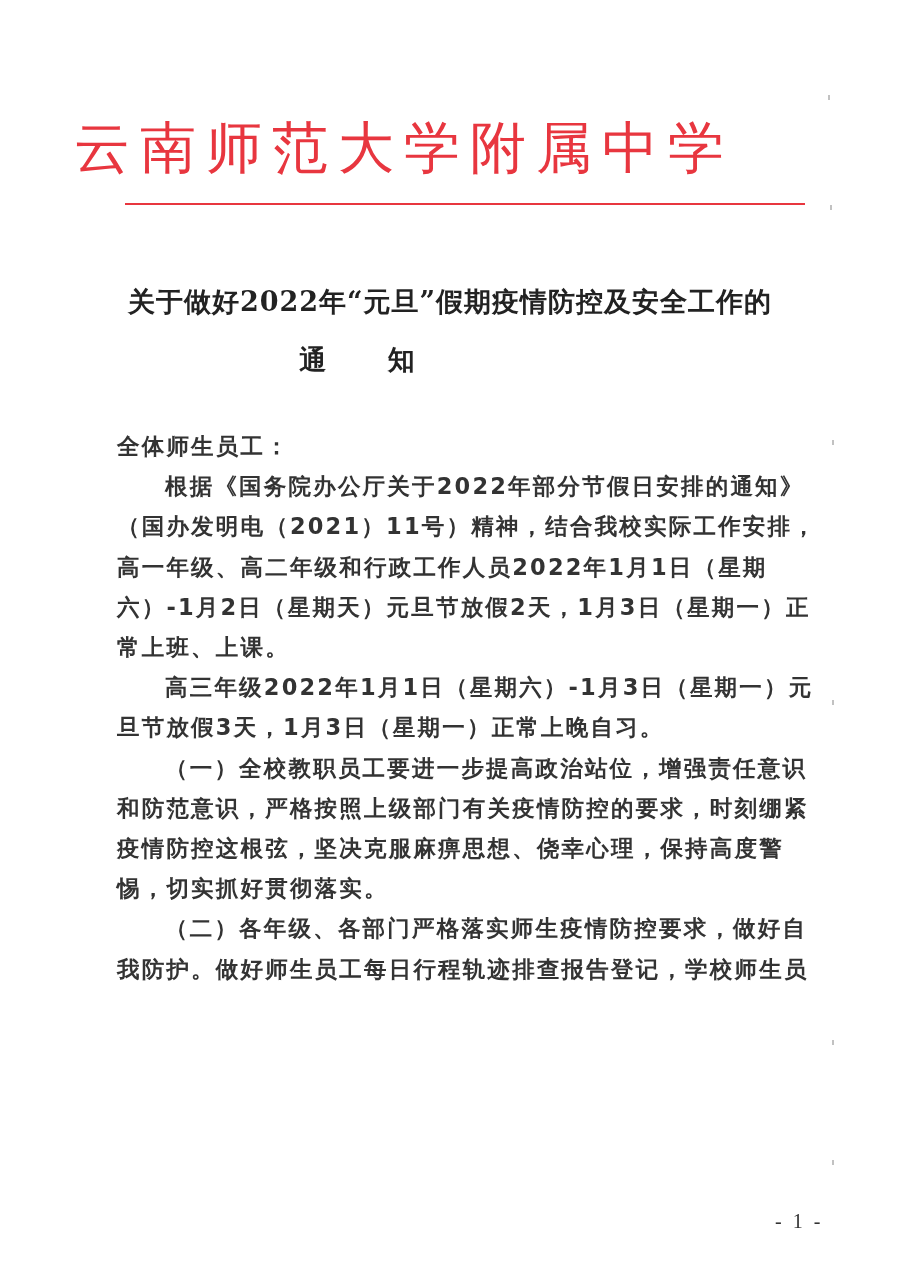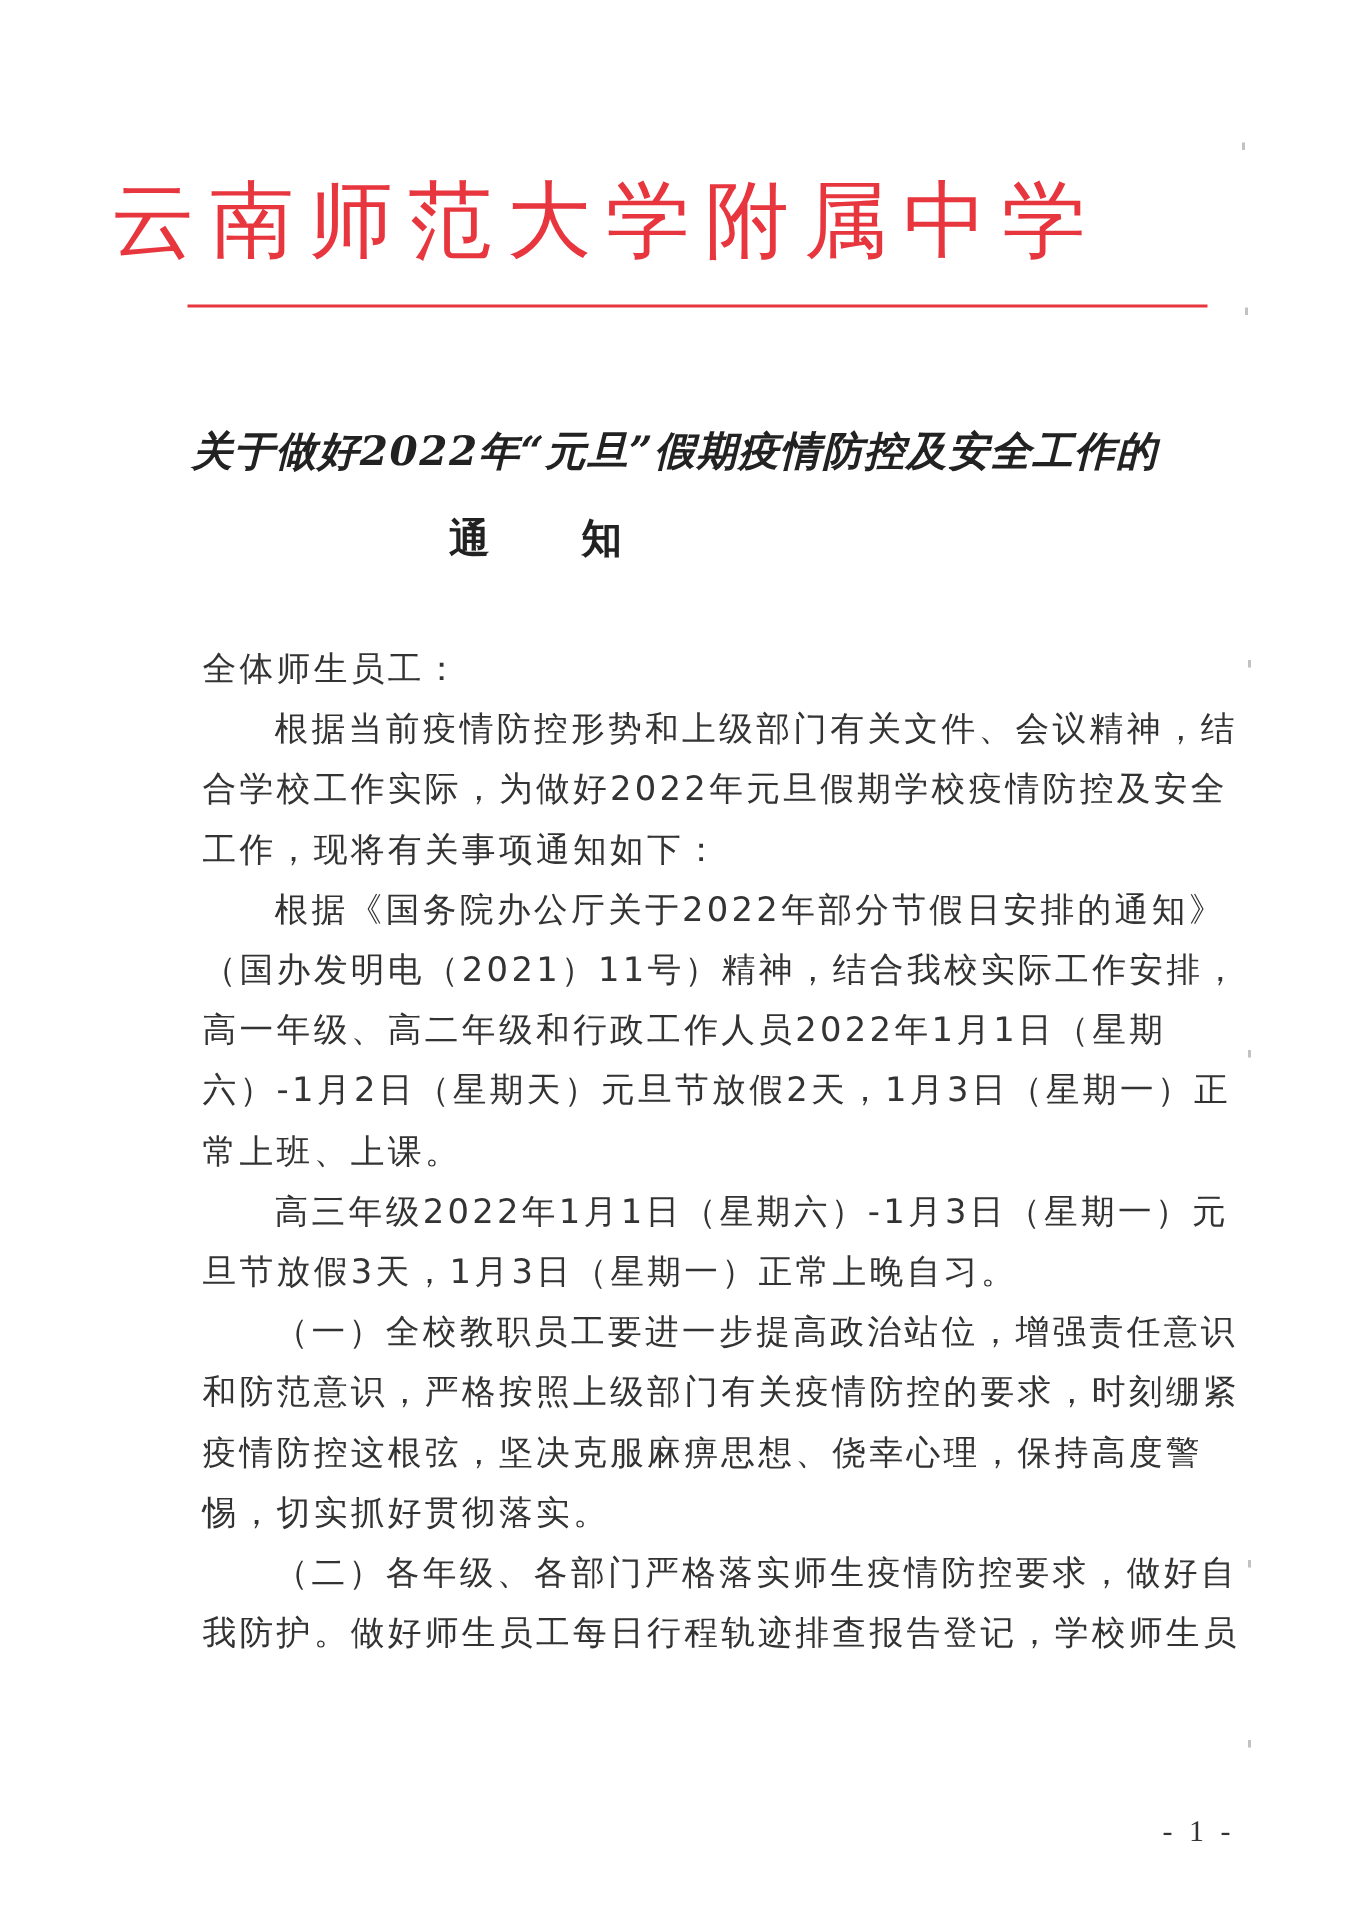--- a/index.html
+++ b/index.html
@@ -1,38 +1,37 @@
 <!DOCTYPE html>
 <html><head>
 <meta charset="utf-8">
 <style>
   html, body { margin:0; padding:0; background:#ffffff; }
   body { width:900px; height:1284px; position:relative; overflow:hidden; font-family:"DejaVu Serif","Liberation Serif",serif; color:#2a2a2a; }
   .org-title { position:absolute; left:0; width:808px; top:108px; text-align:center; color:#e8363f; font-size:56px; letter-spacing:10px; font-family:"DejaVu Serif","Liberation Serif",serif; line-height:80px; }
   .red-rule { position:absolute; left:125px; top:203px; width:680px; height:2px; background:#e8363f; }
-  .doc-title { position:absolute; left:0; width:900px; top:282px; text-align:center; font-size:27px; font-weight:bold; color:#222; letter-spacing:1px; line-height:40px;font-style:italic; }
+  .doc-title { position:absolute; left:0; width:900px; top:282px; text-align:center; font-size:27px; font-weight:bold; color:#222; letter-spacing:1px; line-height:40px; }
   .doc-title2 { position:absolute; left:0; width:720px; top:340px; text-align:center; font-size:27px; font-weight:bold; color:#222; letter-spacing:26px; line-height:40px; padding-left:20px; box-sizing:border-box;}
-  .body-text { position:absolute; left:117px; width:700px; top:426px; font-size:22.5px; line-height:40.2px; color:#333; letter-spacing:2.2px; font-family:"DejaVu Sans","Liberation Sans",sans-serif; font-weight:400;margin-left:18px; }
+  .body-text { position:absolute; left:117px; width:700px; top:426px; font-size:22.5px; line-height:40.2px; color:#333; letter-spacing:2.2px; font-family:"DejaVu Sans","Liberation Sans",sans-serif; font-weight:700; }
   .body-text p { margin:0; }
   .indent { text-indent:48px; }
   .page-num { position:absolute; left:775px; top:1210px; font-size:20px; color:#333; font-family:"Liberation Serif",serif; letter-spacing:3px; }
   .speck { position:absolute; width:2px; height:5px; background:#999; opacity:.6; }
 </style>
 </head>
 <body>
 
 <div class="org-title">云南师范大学附属中学</div>
 <div class="red-rule"></div>
 
 <div class="doc-title">关于做好2022年“元旦”假期疫情防控及安全工作的</div>
 <div class="doc-title2">通 知</div>
 
 <div class="body-text">
   <p>全体师生员工：</p>
-  <p class="indent">根据当前疫情防控形势和上级部门有关文件、会议精神，结合学校工作实际，为做好2022年元旦假期学校疫情防控及安全工作，现将有关事项通知如下：</p>
   <p class="indent">根据《国务院办公厅关于2022年部分节假日安排的通知》（国办发明电（2021）11号）精神，结合我校实际工作安排，高一年级、高二年级和行政工作人员2022年1月1日（星期六）-1月2日（星期天）元旦节放假2天，1月3日（星期一）正常上班、上课。</p>
   <p class="indent">高三年级2022年1月1日（星期六）-1月3日（星期一）元旦节放假3天，1月3日（星期一）正常上晚自习。</p>
   <p class="indent">（一）全校教职员工要进一步提高政治站位，增强责任意识和防范意识，严格按照上级部门有关疫情防控的要求，时刻绷紧疫情防控这根弦，坚决克服麻痹思想、侥幸心理，保持高度警惕，切实抓好贯彻落实。</p>
   <p class="indent">（二）各年级、各部门严格落实师生疫情防控要求，做好自我防护。做好师生员工每日行程轨迹排查报告登记，学校师生员</p>
 </div>
 
 <div class="page-num">- 1 -</div>
 
 <div class="speck" style="left:828px;top:95px"></div>
 <div class="speck" style="left:830px;top:205px"></div>

